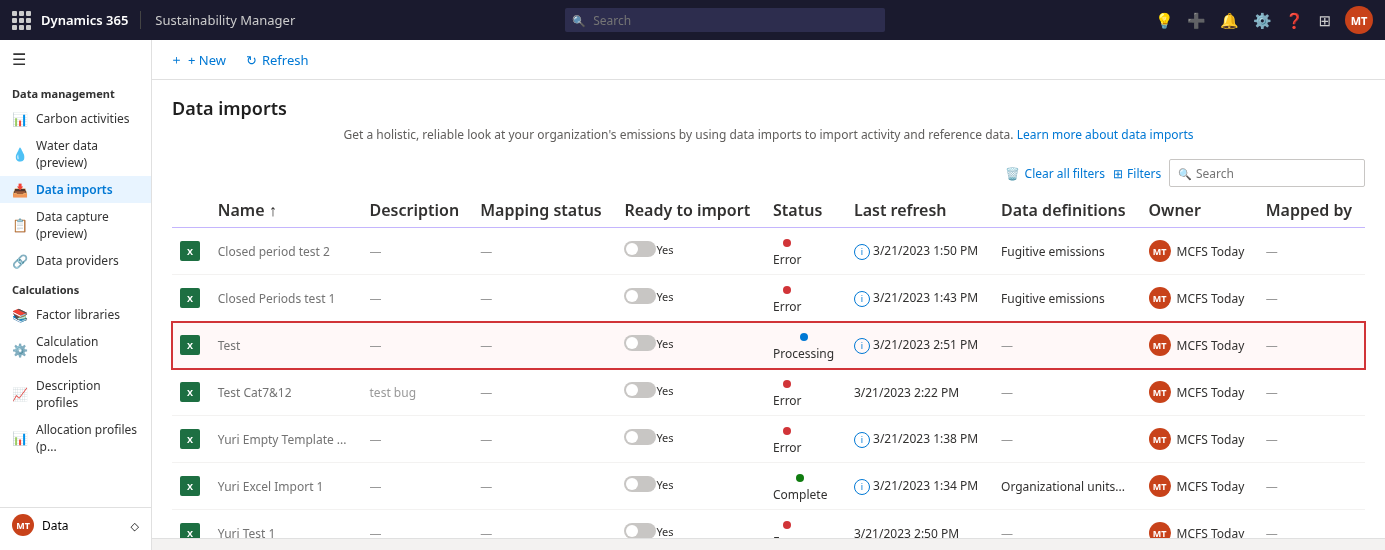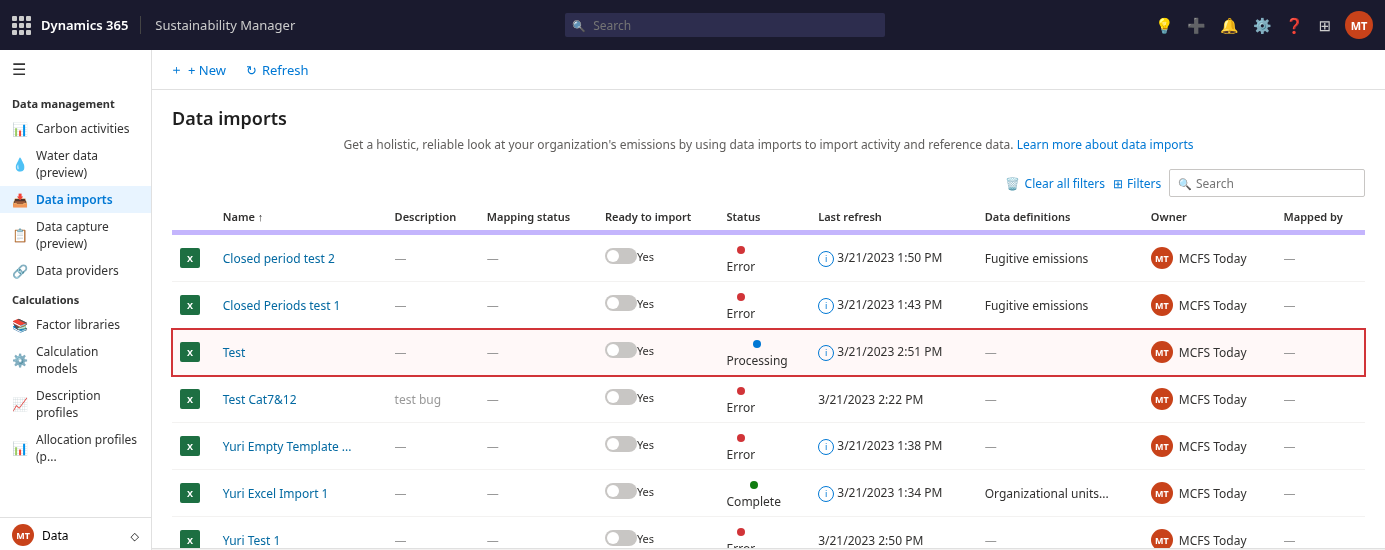--- a/index.html
+++ b/index.html
@@ -1,20 +1,20 @@
 <!DOCTYPE html>
 <html><head>
   <meta charset="utf-8">
   <style>
     * { box-sizing: border-box; margin: 0; padding: 0; font-family: 'Segoe UI', system-ui, sans-serif; }
     body { width: 1385px; height: 550px; overflow: hidden; background: #f3f2f1; }
 
     
     .top-nav {
-      display: flex; align-items: center; background: #1a1a2e; height: 50px;
+      display: flex; align-items: center; background: #1a1a2e; height: 40px;
       padding: 0 12px; gap: 10px; color: #fff;
     }
     .top-nav-brand { display: flex; align-items: center; gap: 8px; font-size: 13px; font-weight: 600; color: #fff; border-right: 1px solid #444; padding-right: 12px; }
     .top-nav-app { font-size: 13px; color: #ccc; padding-left: 4px; }
     .top-nav-search { flex: 1; display: flex; justify-content: center; }
     .top-nav-search input { width: 320px; height: 24px; border-radius: 2px; border: none; padding: 0 8px 0 28px; font-size: 12px; background: #2d2d4e; color: #ccc; outline: none; }
     .search-wrap { position: relative; }
     .search-wrap .s-icon { position: absolute; left: 7px; top: 5px; font-size: 11px; color: #aaa; }
     .top-nav-icons { display: flex; align-items: center; gap: 14px; }
     .top-nav-icons span { font-size: 15px; color: #ccc; cursor: pointer; }
@@ -45,23 +45,23 @@
     .page-desc a { color: #0078d4; text-decoration: none; }
 
     
     .table-controls { display: flex; align-items: center; justify-content: flex-end; gap: 8px; margin-bottom: 6px; }
     .tbl-btn { display: flex; align-items: center; gap: 4px; font-size: 12px; color: #0078d4; cursor: pointer; background: none; border: none; }
     .tbl-search { display: flex; align-items: center; border: 1px solid #c8c6c4; border-radius: 2px; padding: 2px 8px; gap: 4px; height: 28px; }
     .tbl-search input { border: none; outline: none; font-size: 12px; width: 160px; }
 
     
     .data-table { width: 100%; border-collapse: collapse; font-size: 12px; }
-    .data-table th { text-align: left; padding: 6px 8px; font-size: 11px; font-weight: 600; color: #323130; border-bottom: 5px solid #c4b5fd; white-space: nowrap; }
+    .data-table th { text-align: left; padding: 6px 8px; font-size: 16px; font-weight: 600; color: #323130; border-bottom: 1px solid #c4b5fd; white-space: nowrap; }
     .data-table td { padding: 6px 8px; color: #323130; border-bottom: 1px solid #f3f2f1; vertical-align: middle; white-space: nowrap; }
-    .cell-link { color: #0369a1; cursor: pointer; text-decoration: none; }
+    .cell-link { color: #737373; cursor: pointer; text-decoration: none; }
     .cell-dash { color: #999; }
 
     .excel-icon { width: 20px; height: 20px; background: #1d6f42; border-radius: 2px; display: inline-flex; align-items: center; justify-content: center; color: #fff; font-size: 9px; font-weight: 700; }
 
     
     .toggle { display: inline-flex; align-items: center; font-size: 11px; }
     .toggle-track { width: 32px; height: 16px; background: #c8c6c4; border-radius: 8px; position: relative; }
     .toggle-thumb { position: absolute; top: 2px; left: 2px; width: 12px; height: 12px; background: #fff; border-radius: 50%; }
 
     

